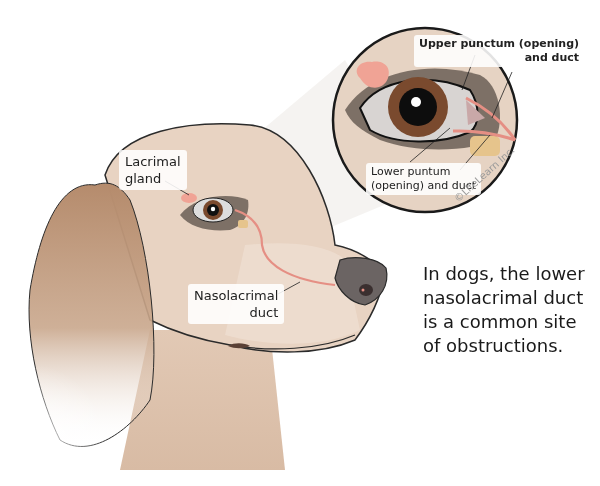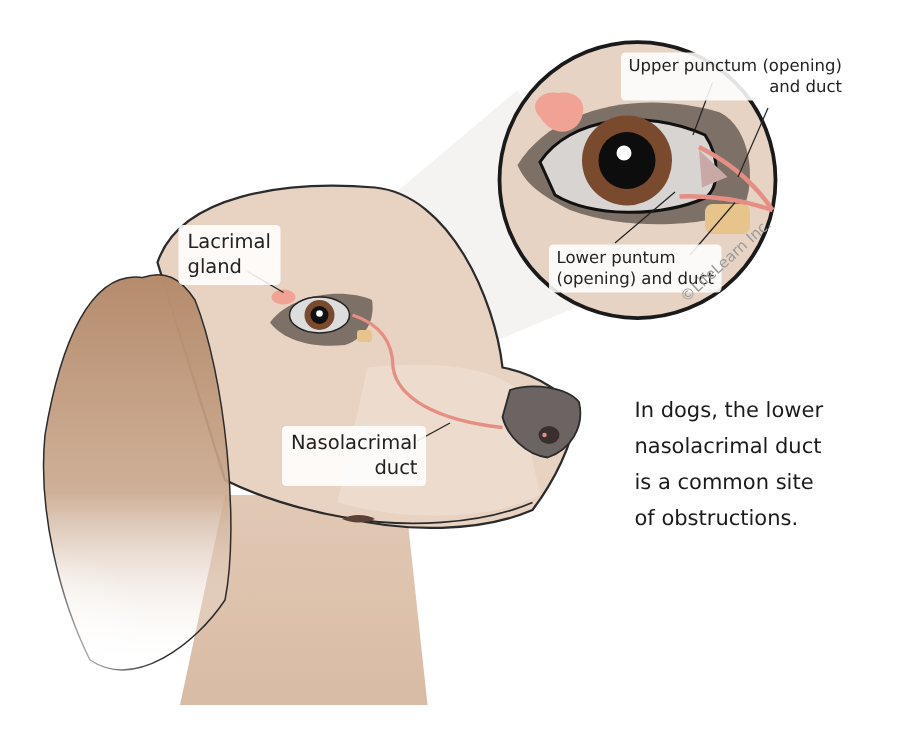--- a/index.html
+++ b/index.html
@@ -7,21 +7,21 @@
   #art { position: absolute; left: 0; top: 0; width: 600px; height: 486px; }
   .label {
     position: absolute; background: rgba(255,255,255,0.88); color: #222;
     font-size: 13px; line-height: 17px; padding: 3px 6px; border-radius: 3px;
     font-family: "DejaVu Sans", sans-serif; white-space: pre-line;
   }
   .label.small { font-size: 11px; line-height: 14px; padding: 2px 5px; }
   .right { text-align: right; }
   .caption {
     position: absolute; left: 423px; top: 262px; width: 175px;
-    font-size: 14px; line-height: 24px; color: #1a1a1a;
+    font-size: 18px; line-height: 24px; color: #1a1a1a;
     font-family: "DejaVu Sans", sans-serif; white-space: pre-line;
   }
   .copyright {
     position: absolute; left: 452px; top: 196px; font-size: 10px; color: #9a9a9a;
     transform: rotate(-42deg); transform-origin: left top;
     font-family: "DejaVu Sans", sans-serif;
   }
 </style>
 </head>
 <body>
@@ -88,21 +88,21 @@
   <line x1="475" y1="55" x2="462" y2="90" stroke="#222" stroke-width="0.8"></line>
   <line x1="512" y1="72" x2="492" y2="118" stroke="#222" stroke-width="0.8"></line>
   <line x1="410" y1="162" x2="450" y2="128" stroke="#222" stroke-width="0.8"></line>
   <line x1="460" y1="170" x2="490" y2="135" stroke="#222" stroke-width="0.8"></line>
 </svg>
 
 <div class="label" style="left:119px; top:150px;">Lacrimal
 gland</div>
 <div class="label right" style="left:188px; top:284px;">Nasolacrimal
 duct</div>
-<div class="label small right" style="left:414px; top:35px;">Upper punctum (opening)
+<div class="label small right" style="left:414px; top:35px;font-weight:bold;">Upper punctum (opening)
 and duct</div>
 <div class="label small" style="left:366px; top:163px;">Lower puntum
 (opening) and duct</div>
 
 <div class="copyright">©LifeLearn Inc.</div>
 
 <div class="caption">In dogs, the lower
 nasolacrimal duct
 is a common site
 of obstructions.</div>

